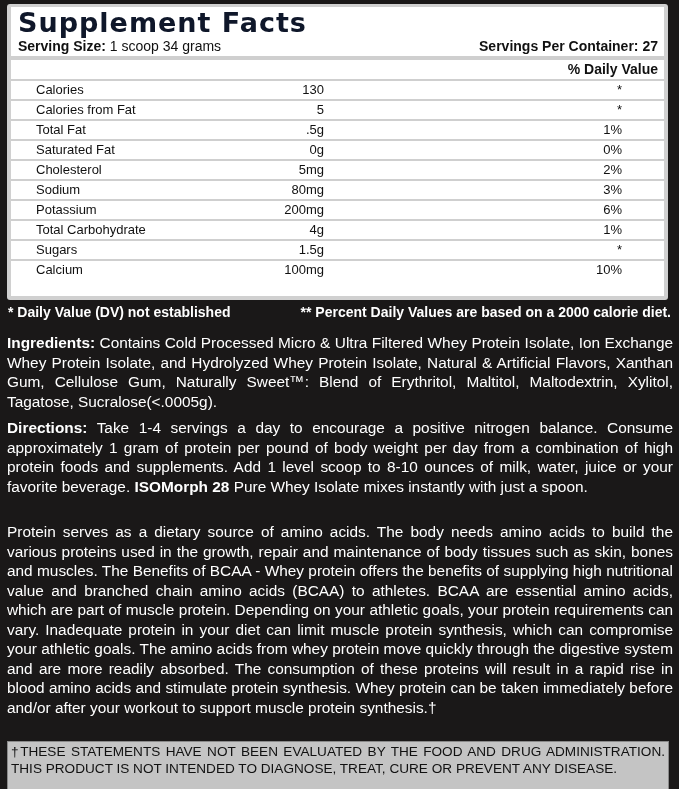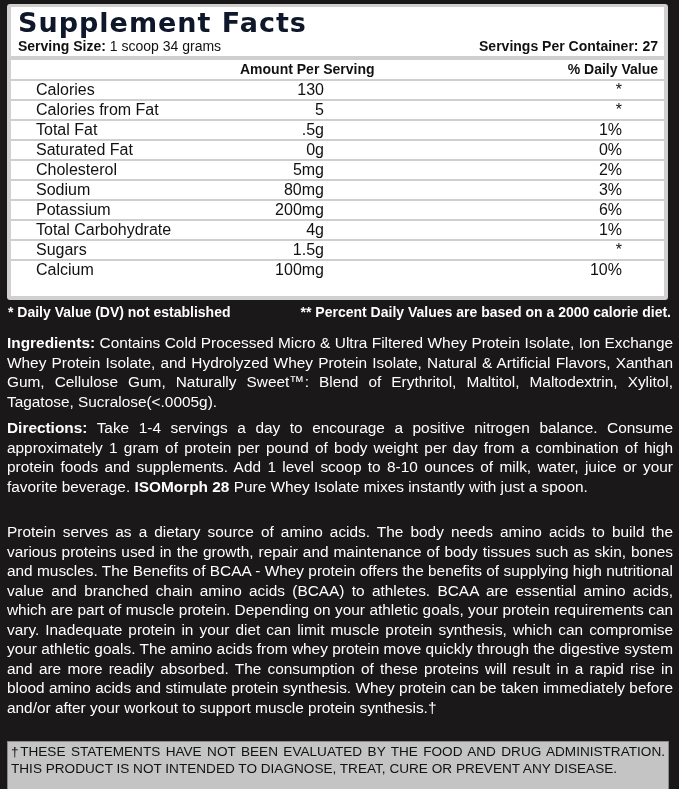--- a/index.html
+++ b/index.html
@@ -20,21 +20,21 @@
     position: absolute; left: 7px; top: 0px;
     font-size: 27px; font-weight: bold; letter-spacing: 1px; color: #0f172a;
     font-family: "DejaVu Sans", sans-serif; line-height: 32px;
   }
   .serving-size { position: absolute; left: 7px; top: 31px; font-size: 14px; line-height: 16px; }
   .serving-size b, .servings-per b { font-weight: bold; }
   .servings-per { position: absolute; right: 6px; top: 31px; font-size: 14px; line-height: 16px; text-align: center; }
   .sep-thick { position: absolute; left: 0; right: 0; height: 4px; background: #cfcfcf; }
   .col-header { position: absolute; font-size: 14px; font-weight: bold; top: 53px; line-height: 18px; }
   .nut-rows { position: absolute; left: 0; right: 0; top: 72px; }
-  .nut-row { height: 20px; border-top: 2px solid #cfcfcf; position: relative; box-sizing: border-box; font-size: 16px; line-height: 18px; }
+  .nut-row { height: 20px; border-top: 2px solid #cfcfcf; position: relative; box-sizing: border-box; font-size: 13px; line-height: 18px; }
   .nut-row .name { position: absolute; left: 25px; }
   .nut-row .amt { position: absolute; right: 340px; text-align: right; }
   .nut-row .dv { position: absolute; right: 42px; text-align: right; }
   .footnotes { position: absolute; top: 304px; left: 8px; right: 8px; font-size: 14px; font-weight: bold; }
   .footnotes .fn-left { position: absolute; left: 0; }
   .footnotes .fn-right { position: absolute; right: 0; }
   .para { position: absolute; left: 7px; width: 666px; font-size: 15.4px; line-height: 19.5px; text-align: justify; color: #fff; }
   .para b { font-weight: bold; }
   .ingredients { top: 333px; }
   .directions { top: 418px; }
@@ -54,21 +54,20 @@
     <div class="facts-title">Supplement Facts</div>
     <div class="serving-size">
       <b>Serving Size:</b>
       <span>1 scoop 34 grams</span>
     </div>
     <div class="servings-per">
       <b>Servings Per Container:</b>
       <b>27</b>
     </div>
     <div class="sep-thick" style="top:49px;"></div>
-    <div class="col-header" style="left:229px;">Amount Per Serving</div>
     <div class="col-header" style="right:6px;">% Daily Value</div>
     <div class="nut-rows" id="nut-rows">
         <div class="nut-row">
           <span class="name">Calories</span>
           <span class="amt">130</span>
           <span class="dv">*</span>
         </div>
         <div class="nut-row">
           <span class="name">Calories from Fat</span>
           <span class="amt">5</span>

